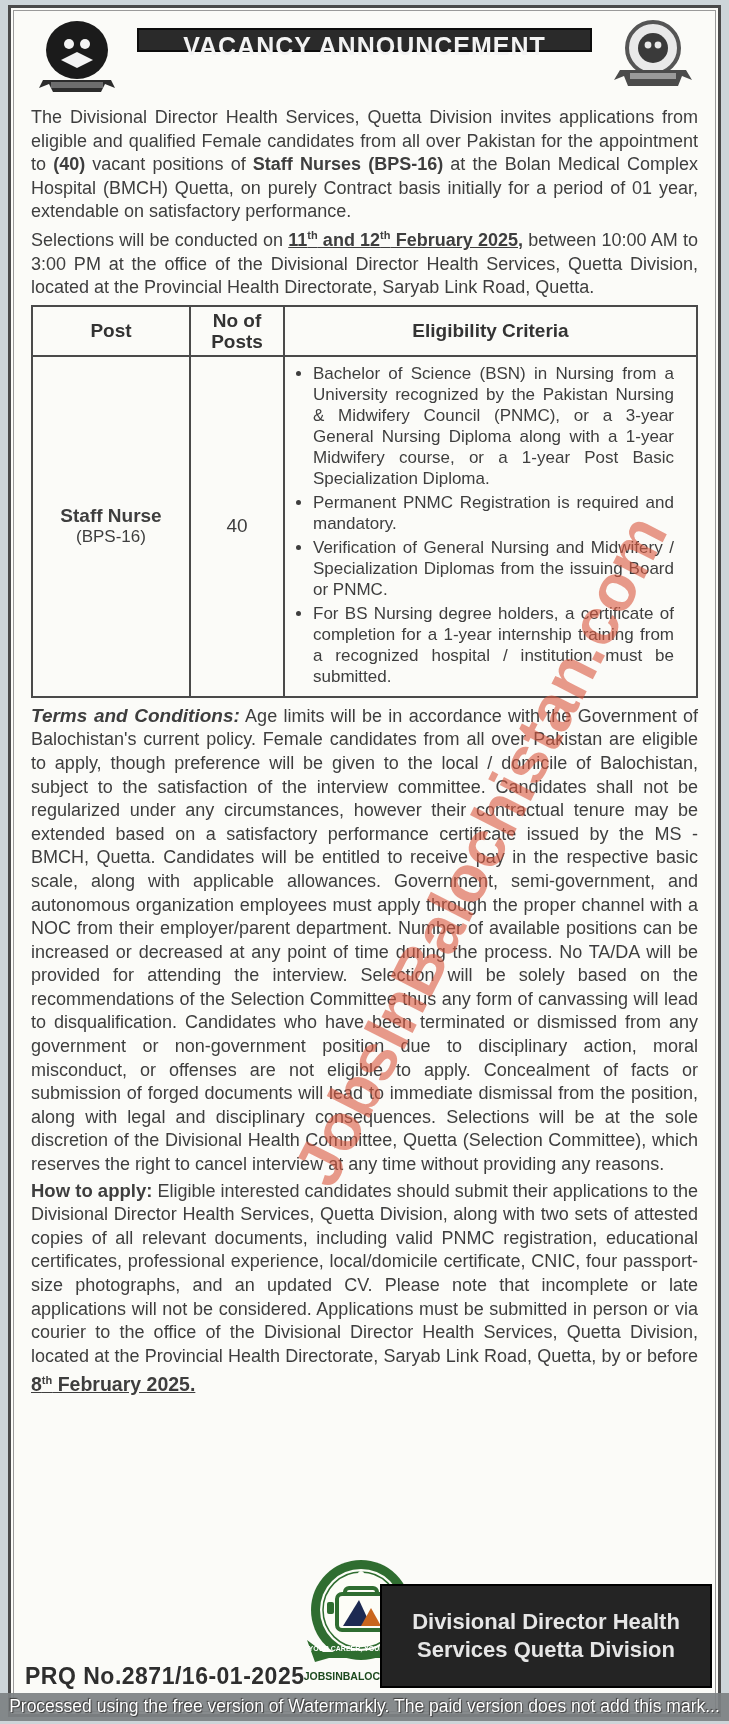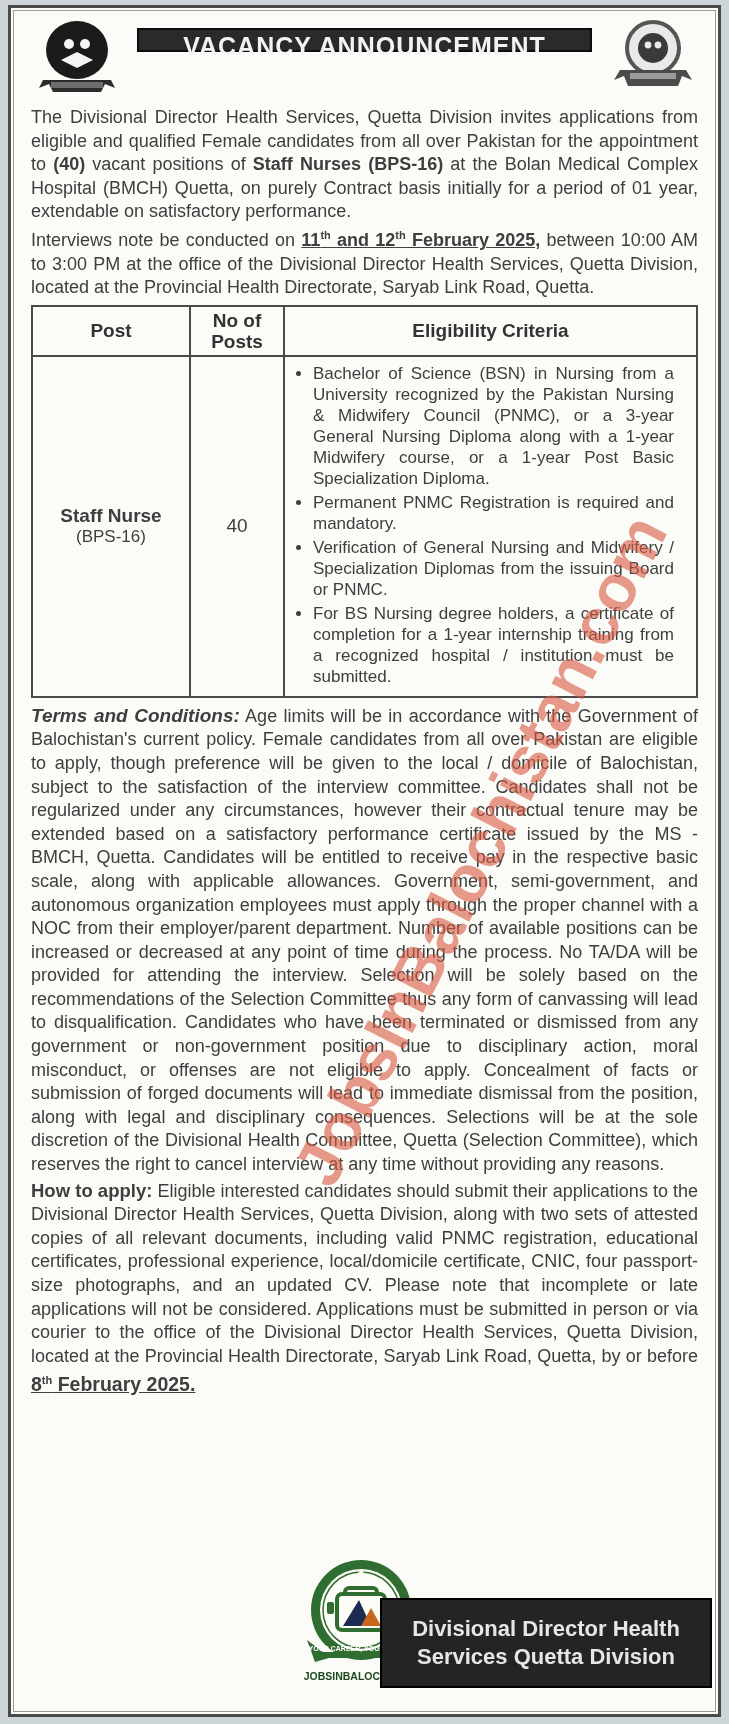--- a/index.html
+++ b/index.html
@@ -51,21 +51,21 @@
   .deadline { font-weight:bold; text-decoration:underline; font-size:19.5px; }
   p.sect { margin-top:2px; }
 
   
   .prq { position:absolute; left:14px; bottom:24px; font-weight:bold; font-size:23px; color:#2e2e2e; letter-spacing:0.5px; }
   .site-logo { position:absolute; left:286px; bottom:20px; width:128px; text-align:center; }
   .signature-box {
     position:absolute; right:6px; bottom:26px; width:332px;
     background:#242424; border:2px solid #000;
     color:#e6e6e6; font-weight:bold; font-size:22px; line-height:28px;
-    text-align:center; padding:15px 2px;
+    text-align:center; padding:22px 2px;
   }
 
   
   .wm-diagonal {
     position:absolute; left:480px; top:850px;
     transform:translate(-50%,-50%) rotate(-63deg);
     font-size:66px; font-weight:bold; white-space:nowrap;
     color:rgba(219,88,64,0.6); z-index:6; pointer-events:none;
   }
   .wm-strip {
@@ -100,21 +100,21 @@
           <circle cx="42" cy="27" r="3.4" fill="#e9e9e9"></circle>
           <circle cx="52" cy="27" r="3.4" fill="#e9e9e9"></circle>
           <path d="M14 52 L80 52 L86 62 L76 58 L72 68 L22 68 L18 58 L8 62 Z" fill="#4b4b4b"></path>
           <rect x="24" y="55" width="46" height="6" fill="#9a9a9a"></rect>
         </svg>
       </div>
     </div>
 
     <p class="body-text"><span>The Divisional Director Health Services, Quetta Division invites applications from eligible and qualified Female candidates from all over Pakistan for the appointment to </span><span class="b">(40)</span><span> vacant positions of </span><span class="b">Staff Nurses (BPS-16)</span><span> at the Bolan Medical Complex Hospital (BMCH) Quetta, on purely Contract basis initially for a period of 01 year, extendable on satisfactory performance.</span></p>
 
-    <p class="body-text"><span>Interviews note be conducted on </span><span class="bu"><span>11</span><sup>th</sup><span> and 12</span><sup>th</sup><span> February 2025,</span></span><span> between 10:00 AM to 3:00 PM at the office of the Divisional Director Health Services, Quetta Division, located at the Provincial Health Directorate, Saryab Link Road, Quetta.</span></p>
+    <p class="body-text"><span>Selections will be conducted on </span><span class="bu"><span>11</span><sup>th</sup><span> and 12</span><sup>th</sup><span> February 2025,</span></span><span> between 10:00 AM to 3:00 PM at the office of the Divisional Director Health Services, Quetta Division, located at the Provincial Health Directorate, Saryab Link Road, Quetta.</span></p>
 
     <table class="vacancy">
       <colgroup>
           <col class="c-post">
           <col class="c-num">
           <col>
         </colgroup>
       <thead>
         <tr>
           <th>Post</th>
@@ -138,20 +138,21 @@
             </ul>
           </td>
         </tr>
       </tbody>
     </table>
 
     <p class="body-text sect"><span class="terms-heading">Terms and Conditions:</span> <span>Age limits will be in accordance with the Government of Balochistan's current policy. Female candidates from all over Pakistan are eligible to apply, though preference will be given to the local / domicile of Balochistan, subject to the satisfaction of the interview committee. Candidates shall not be regularized under any circumstances, however their contractual tenure may be extended based on a satisfactory performance certificate issued by the MS - BMCH, Quetta. Candidates will be entitled to receive pay in the respective basic scale, along with applicable allowances. Government, semi-government, and autonomous organization employees must apply through the proper channel with a NOC from their employer/parent department. Number of available positions can be increased or decreased at any point of time during the process. No TA/DA will be provided for attending the interview. Selection will be solely based on the recommendations of the Selection Committee thus any form of canvassing will lead to disqualification. Candidates who have been terminated or dismissed from any government or non-government position due to disciplinary action, moral misconduct, or offenses are not eligible to apply. Concealment of facts or submission of forged documents will lead to immediate dismissal from the position, along with legal and disciplinary consequences. Selections will be at the sole discretion of the Divisional Health Committee, Quetta (Selection Committee), which reserves the right to cancel interview at any time without providing any reasons.</span></p>
 
     <p class="body-text sect"><span class="howto-heading">How to apply:</span><span> Eligible interested candidates should submit their applications to the Divisional Director Health Services, Quetta Division, along with two sets of attested copies of all relevant documents, including valid PNMC registration, educational certificates, professional experience, local/domicile certificate, CNIC, four passport-size photographs, and an updated CV. Please note that incomplete or late applications will not be considered. Applications must be submitted in person or via courier to the office of the Divisional Director Health Services, Quetta Division, located at the Provincial Health Directorate, Saryab Link Road, Quetta, by or before </span><span class="deadline"><span>8</span><sup>th</sup><span> February 2025.</span></span></p>
 
+    <div class="prq">PRQ No.2871/16-01-2025</div>
 
     <div class="site-logo">
       <svg viewBox="0 0 128 132" width="128" height="132">
         <circle cx="64" cy="52" r="50" fill="#2f6d30"></circle>
         <circle cx="64" cy="52" r="41" fill="#fdfdf7"></circle>
         <circle cx="64" cy="52" r="38" fill="none" stroke="#2f6d30" stroke-width="1.5"></circle>
 
         <circle cx="64" cy="16" r="3" fill="#fdfdf7"></circle>
         <rect x="30" y="44" width="7" height="12" rx="2" fill="#2f6d30"></rect>
         <rect x="91" y="44" width="7" height="12" rx="2" fill="#2f6d30"></rect>
@@ -168,13 +169,14 @@
     </div>
 
     <div class="signature-box">
       <div>Divisional Director Health</div>
       <div>Services Quetta Division</div>
     </div>
 
   </div>
 
   <div class="wm-diagonal">JobsInBalochistan.com</div>
+  <div class="wm-strip">Processed using the free version of Watermarkly. The paid version does not add this mark...</div>
 </div>
 
 </body></html>

